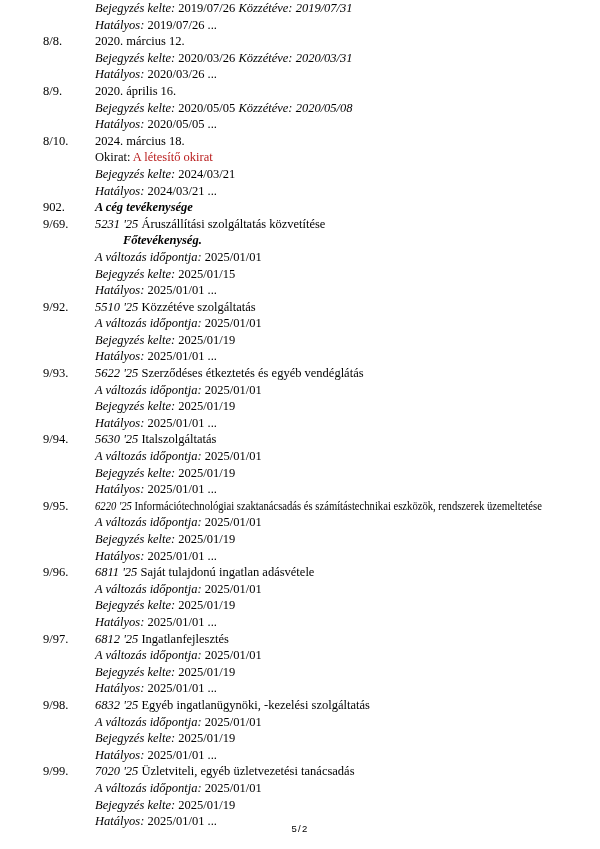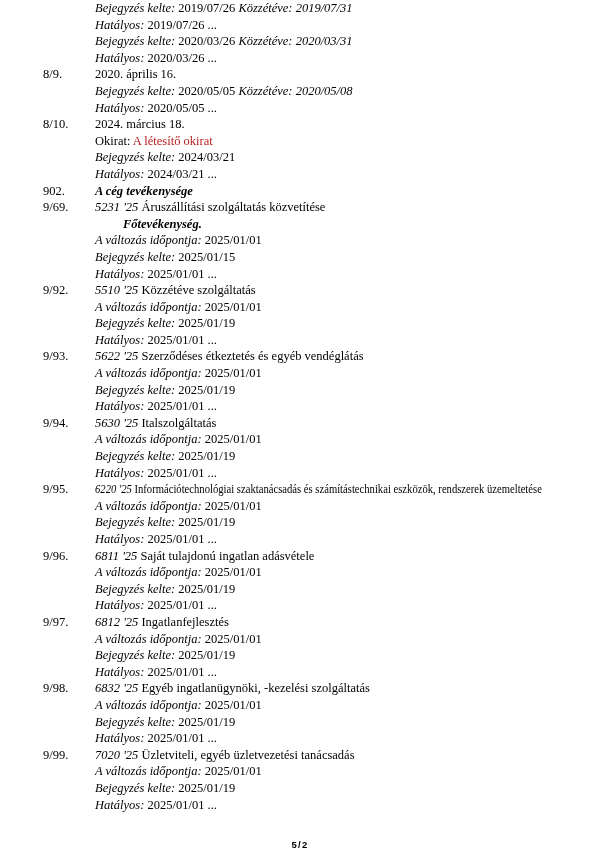--- a/index.html
+++ b/index.html
@@ -19,39 +19,42 @@
   .content.indent { padding-left:28px; }
   .content.condensed { transform:scaleX(0.85); transform-origin:0 50%; }
   .seg.italic { font-style:italic; }
   .seg.bold { font-weight:bold;font-style:italic; }
   .seg.regular { font-style:normal; }
   .seg.link { color:#b91c1c; cursor:pointer; }
   .footer {
     position:absolute; left:0; right:0; top:823px;
     text-align:center;
     font-family:"Liberation Sans","DejaVu Sans",sans-serif;
-    font-weight:bold; font-size:9.5px; letter-spacing:1.2px;
+    font-weight:normal; font-size:9.5px; letter-spacing:1.2px;
     color:#000000;
-    margin-top:16px;
   }
 </style>
 </head>
 <body>
 
 <div class="page">
   <div class="doc-lines" id="doc-lines">
       <div class="line">
         <span class="num"></span>
         <span class="content"><span class="seg italic">Bejegyzés kelte: </span><span class="seg regular">2019/07/26 </span><span class="seg italic">Közzétéve: 2019/07/31</span></span>
       </div>
       <div class="line">
         <span class="num"></span>
         <span class="content"><span class="seg italic">Hatályos: </span><span class="seg regular">2019/07/26 ...</span></span>
       </div>
       <div class="line">
+        <span class="num">8/8.</span>
+        <span class="content"><span class="seg regular">2020. március 12.</span></span>
+      </div>
+      <div class="line">
         <span class="num"></span>
         <span class="content"><span class="seg italic">Bejegyzés kelte: </span><span class="seg regular">2020/03/26 </span><span class="seg italic">Közzétéve: 2020/03/31</span></span>
       </div>
       <div class="line">
         <span class="num"></span>
         <span class="content"><span class="seg italic">Hatályos: </span><span class="seg regular">2020/03/26 ...</span></span>
       </div>
       <div class="line">
         <span class="num">8/9.</span>
         <span class="content"><span class="seg regular">2020. április 16.</span></span>

